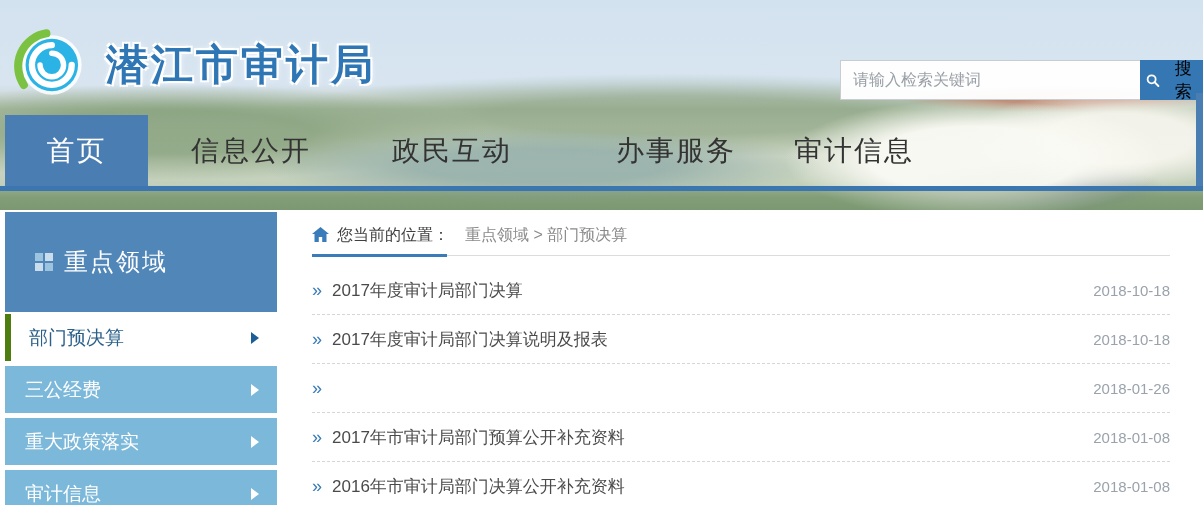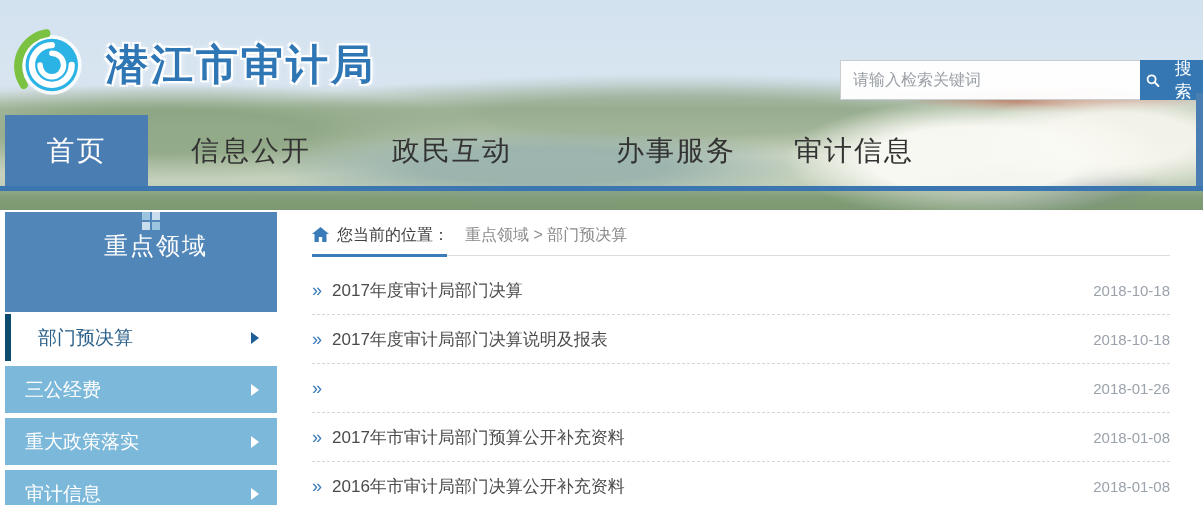--- a/index.html
+++ b/index.html
@@ -30,58 +30,58 @@
     text-shadow:-2px -2px 0 #fff,2px -2px 0 #fff,-2px 2px 0 #fff,2px 2px 0 #fff,0 0 7px rgba(255,255,255,0.9);
   }
   .search-box{position:absolute;left:840px;top:60px;width:363px;height:40px;display:flex;}
   .search-input{
     box-sizing:border-box;width:300px;height:40px;border:1px solid #c9cdd1;border-right:none;
     background:rgba(255,255,255,0.96);padding:0 12px;font-size:16px;color:#333;outline:none;
     font-family:"Liberation Sans","DejaVu Sans",sans-serif;
   }
   .search-input::placeholder{color:#9aa0a6;}
   .search-btn{
-    box-sizing:border-box;width:63px;height:40px;border:none;background:#3577b3;color:#ffffff;
+    box-sizing:border-box;width:63px;height:40px;border:none;background:#3577b3;color:#000000;
     font-size:17px;display:flex;align-items:center;justify-content:center;gap:10px;cursor:pointer;
     font-family:"Liberation Sans","DejaVu Sans",sans-serif;
   }
   
   .nav-tab{
     position:absolute;top:115px;height:71px;line-height:71px;text-align:center;
     font-size:28px;color:#333;cursor:pointer;letter-spacing:2px;
   }
   .nav-tab.active{background:#4a7db1;color:#ffffff;}
   .t0{left:5px;width:143px;}
   .t1{left:171px;width:160px;}
   .t2{left:372px;width:160px;}
   .t3{left:596px;width:160px;}
   .t4{left:774px;width:160px;}
   .nav-line{position:absolute;left:0;top:186px;width:1203px;height:5px;background:#3b76b0;}
   .nav-edge-strip{position:absolute;left:1196px;top:93px;width:7px;height:93px;background:#4a7db1;}
   
   .sidebar{position:absolute;left:5px;top:212px;width:272px;}
   .sidebar-header{
     height:100px;background:#5186b8;color:#fff;display:flex;align-items:center;
-    padding-left:30px;box-sizing:border-box;font-size:24px;letter-spacing:2px;margin-bottom:2px;flex-direction:column;
+    padding-left:30px;box-sizing:border-box;font-size:24px;letter-spacing:2px;margin-bottom:2px;
   }
   .grid-icon{display:inline-grid;grid-template-columns:8px 8px;grid-gap:2px;margin-right:11px;}
   .grid-icon i{width:8px;height:8px;display:block;}
   .grid-icon i:nth-child(1){background:#9dc4df;}
   .grid-icon i:nth-child(2){background:#c9ddec;}
   .grid-icon i:nth-child(3){background:#c9ddec;}
   .grid-icon i:nth-child(4){background:#9dc4df;}
   .sidebar-item{
     height:47px;margin-bottom:5px;background:#7cb8da;color:#fff;font-size:19px;
     display:flex;align-items:center;padding:0 18px 0 20px;box-sizing:border-box;cursor:pointer;
   }
   .sidebar-item .tri{
     margin-left:auto;width:0;height:0;border-top:6px solid transparent;border-bottom:6px solid transparent;
     border-left:8px solid #ffffff;
   }
-  .sidebar-item.active{background:#ffffff;color:#2b6089;border-left:6px solid #0c4a6e;padding-left:27px;}
+  .sidebar-item.active{background:#ffffff;color:#2b6089;border-left:6px solid #4d7c0f;padding-left:18px;}
   .sidebar-item.active .tri{border-left-color:#1e5e96;}
   
   .content{position:absolute;left:312px;top:222px;width:858px;}
   .breadcrumb{height:26px;display:flex;align-items:center;font-size:16px;}
   .home-icon{margin-right:8px;flex:0 0 auto;}
   .bc-prefix{color:#404040;}
   .bc-trail{color:#8a8a8a;margin-left:16px;cursor:pointer;}
   .bc-bar{position:relative;height:3px;margin-top:6px;}
   .bc-bar .gray{position:absolute;left:0;right:0;top:1px;height:1px;background:#dcdcdc;}
   .bc-bar .blue{position:absolute;left:0;top:0;width:135px;height:3px;background:#3a7cba;}

